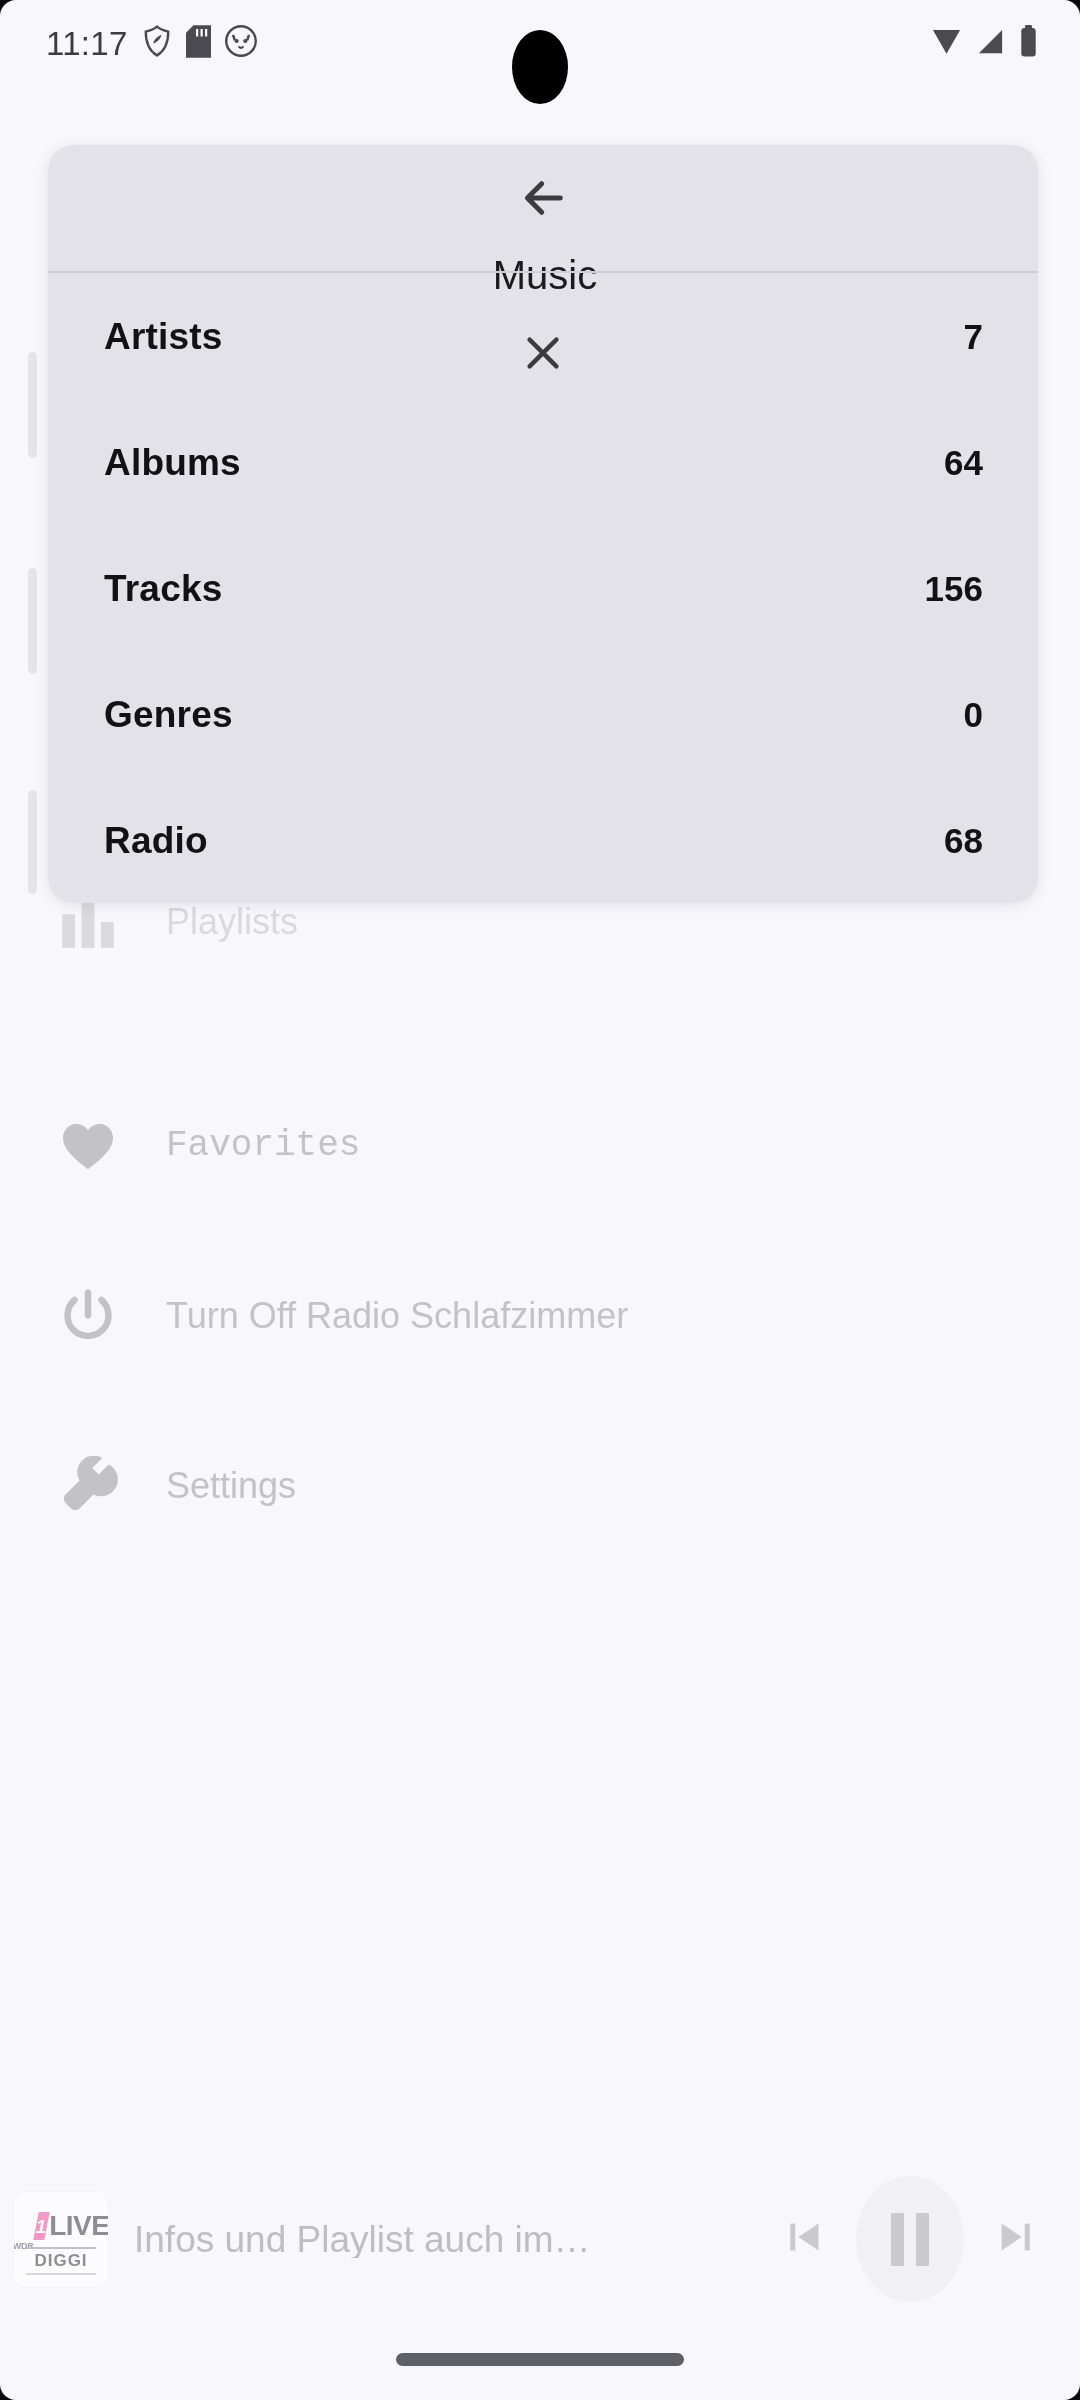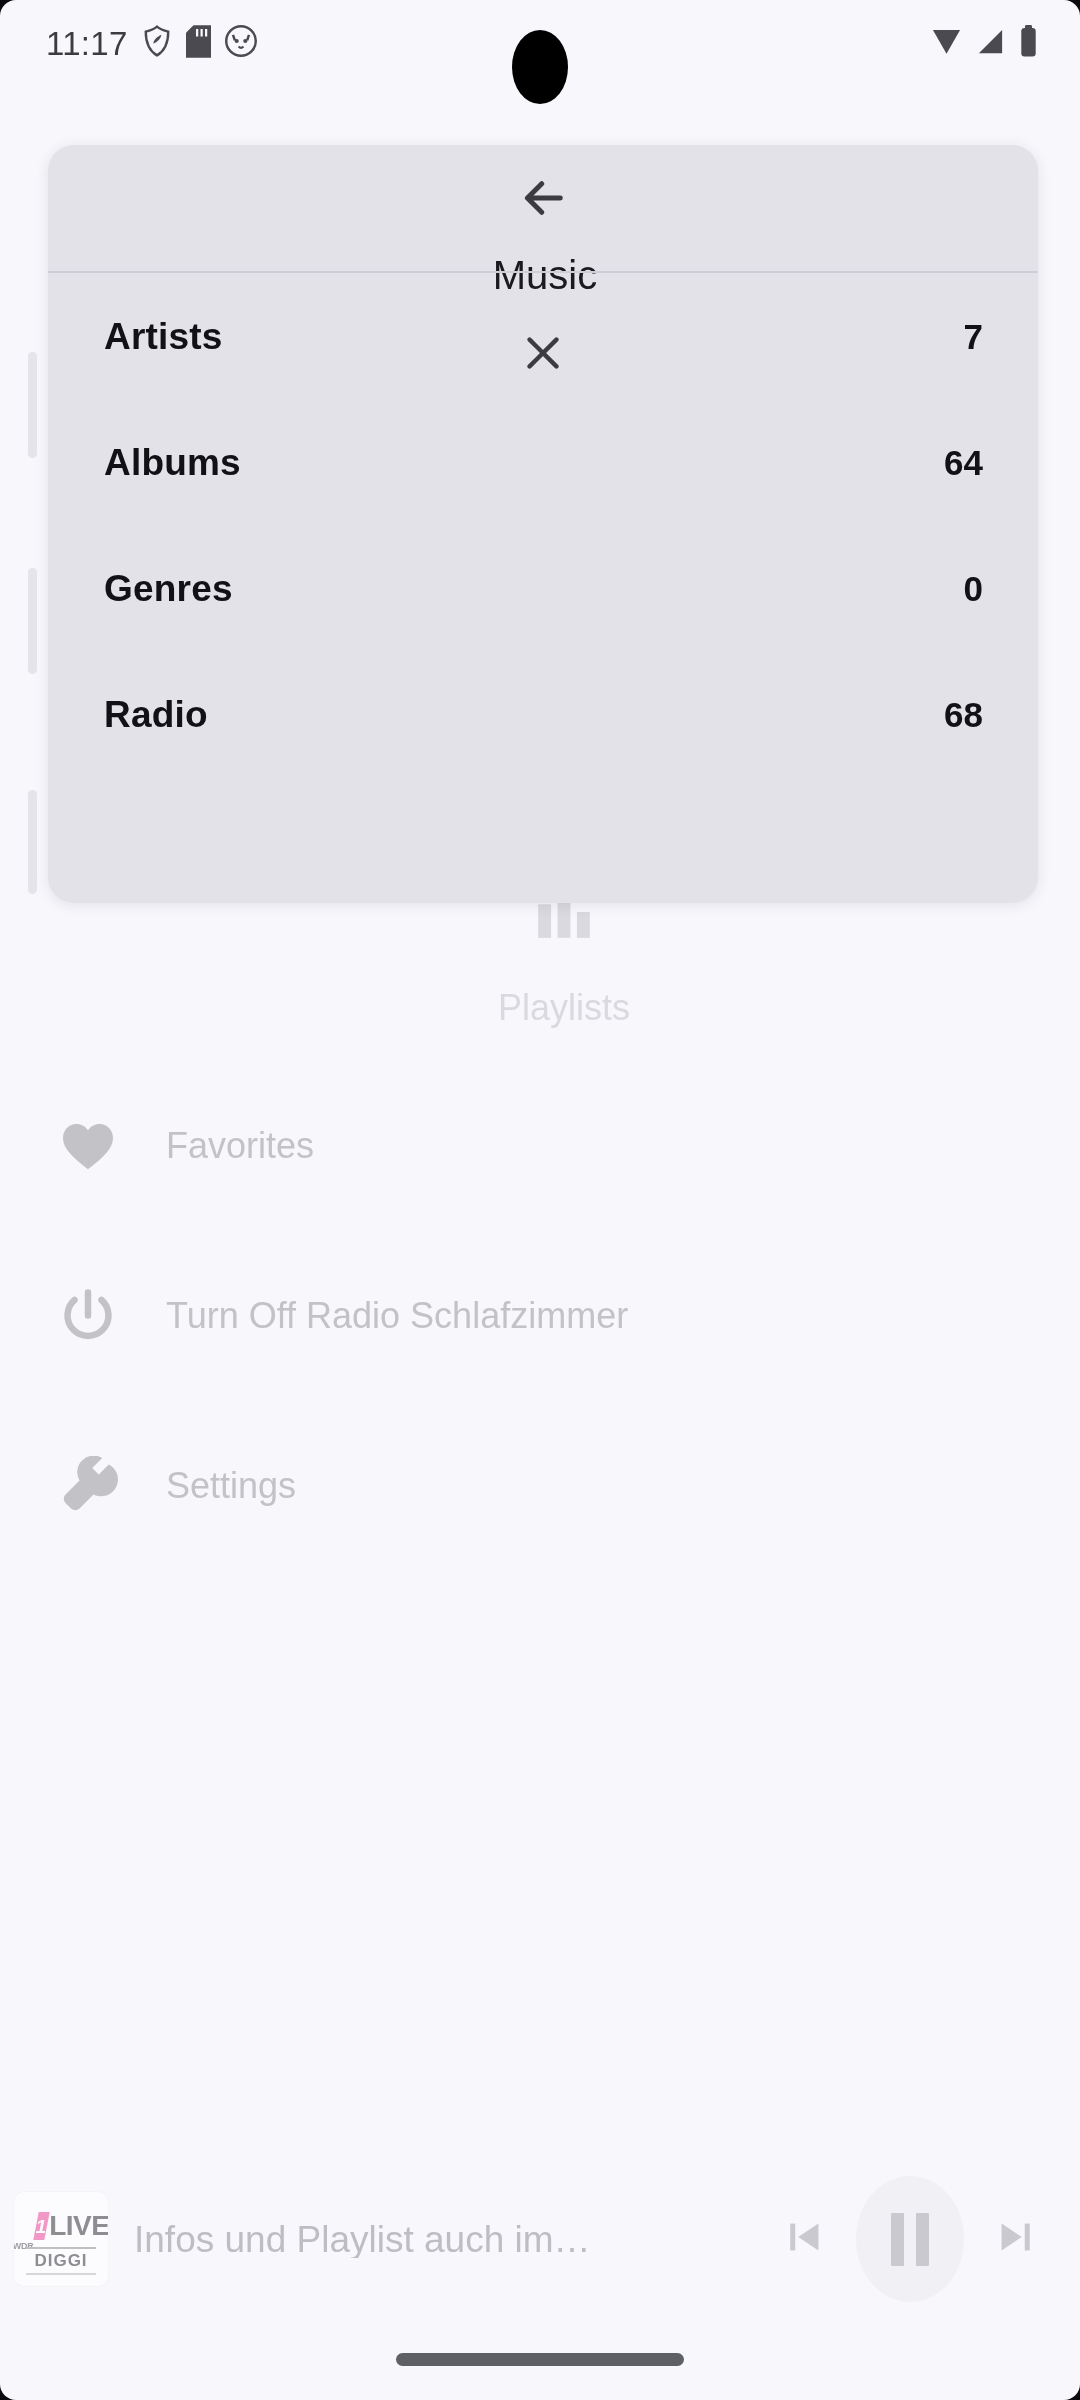--- a/index.html
+++ b/index.html
@@ -52,25 +52,25 @@
     display:flex; align-items:center; gap:38px; padding-left:48px;
   }
   .bg-ico {
     width:80px; height:80px; display:flex;
     align-items:center; justify-content:center; flex:0 0 80px;
   }
   .bg-label {
     font-size:36px; color:#C2C2C7; line-height:1;
     white-space:nowrap;
   }
-  .bg-faint { opacity:.55;flex-direction:column; }
+  .bg-faint { opacity:.55; }
 
   
   #bg-row-playlists { top:776px; }
-  #bg-row-favorites { top:1000px; }
+  #bg-row-favorites { top:1000px;font-family:Liberation Mono, monospace; }
   #bg-row-power     { top:1170px; }
   #bg-row-settings  { top:1340px; }
 
   
   .ghost {
     position:absolute; background:#E2E1E7; border-radius:10px;
     z-index:6; opacity:.85;
   }
 
   
@@ -327,20 +327,24 @@
       <div class="dlg-row">
         <span class="dlg-row-label">Artists</span>
         <span class="dlg-row-count">7</span>
       </div>
 
       <div class="dlg-row">
         <span class="dlg-row-label">Albums</span>
         <span class="dlg-row-count">64</span>
       </div>
 
+      <div class="dlg-row">
+        <span class="dlg-row-label">Tracks</span>
+        <span class="dlg-row-count">156</span>
+      </div>
 
       <div class="dlg-row">
         <span class="dlg-row-label">Genres</span>
         <span class="dlg-row-count">0</span>
       </div>
 
       <div class="dlg-row">
         <span class="dlg-row-label">Radio</span>
         <span class="dlg-row-count">68</span>
       </div>

